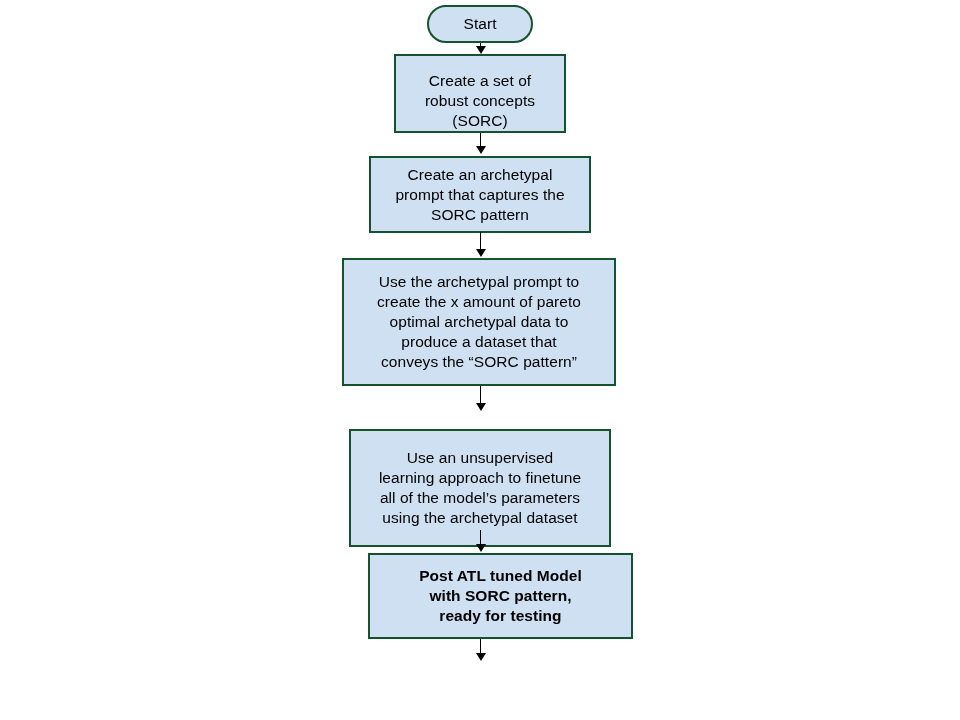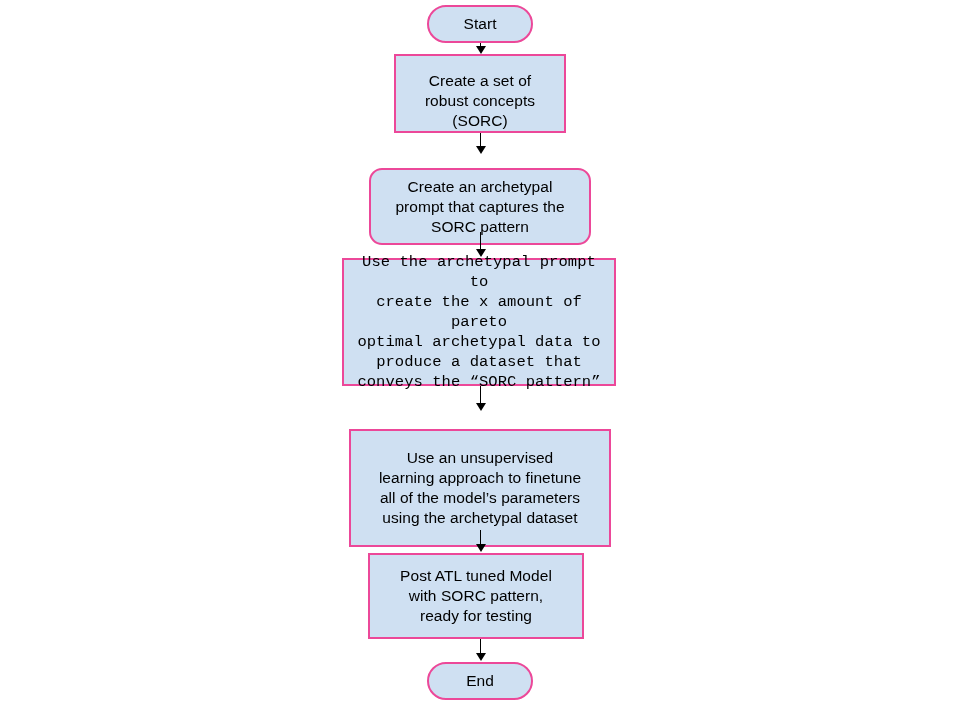--- a/index.html
+++ b/index.html
@@ -16,21 +16,21 @@
   #canvas {
     position: relative;
     width: 960px;
     height: 720px;
     background: #ffffff;
   }
   .node {
     position: absolute;
     box-sizing: border-box;
     background: #cfe0f2;
-    border: 2px solid #ec4899;
+    border: 2px solid #14532d;
     display: flex;
     align-items: center;
     justify-content: center;
     text-align: center;
     color: #000000;
     font-size: 15.5px;
     line-height: 20px;
     font-family: "Liberation Sans", sans-serif;
     letter-spacing: 0.05px;
     white-space: pre-line;
@@ -81,32 +81,32 @@
     <span>Create a set of
 robust concepts
 (SORC)</span>
   </div>
 
   <div class="connector" style="left:480px; top:133px; width:1px; height:22px;">
     <div class="conn-line" style="height:14px;"></div>
     <div class="conn-head" style="top:13px;"></div>
   </div>
 
-  <div class="node process" style="left:369px; top:168px; width:222px; height:77px;border-radius:13px;">
+  <div class="node process" style="left:369px; top:156px; width:222px; height:77px;">
     <span>Create an archetypal
 prompt that captures the
 SORC pattern</span>
   </div>
 
   <div class="connector" style="left:480px; top:232px; width:1px; height:26px;">
     <div class="conn-line" style="height:18px;"></div>
     <div class="conn-head" style="top:17px;"></div>
   </div>
 
-  <div class="node process" style="left:342px; top:258px; width:274px; height:128px;font-family:Liberation Mono, monospace;">
+  <div class="node process" style="left:342px; top:258px; width:274px; height:128px;">
     <span>Use the archetypal prompt to
 create the x amount of pareto
 optimal archetypal data to
 produce a dataset that
 conveys the “SORC pattern”</span>
   </div>
 
   <div class="connector" style="left:480px; top:386px; width:1px; height:26px;">
     <div class="conn-line" style="height:18px;"></div>
     <div class="conn-head" style="top:17px;"></div>
@@ -117,28 +117,25 @@
 learning approach to finetune
 all of the model’s parameters
 using the archetypal dataset</span>
   </div>
 
   <div class="connector" style="left:480px; top:530px; width:1px; height:23px;">
     <div class="conn-line" style="height:15px;"></div>
     <div class="conn-head" style="top:14px;"></div>
   </div>
 
-  <div class="node process" style="left:368px; top:553px; width:216px; height:86px;">
+  <div class="node process" style="left:368px; top:553px; width:265px; height:86px;font-weight:bold;">
     <span>Post ATL tuned Model
 with SORC pattern,
 ready for testing</span>
   </div>
 
   <div class="connector" style="left:480px; top:639px; width:1px; height:23px;">
     <div class="conn-line" style="height:15px;"></div>
     <div class="conn-head" style="top:14px;"></div>
   </div>
 
-  <div class="node terminator" style="left:427px; top:662px; width:106px; height:38px;">
-    <span>End</span>
-  </div>
 
 </div>
 
 </body></html>

